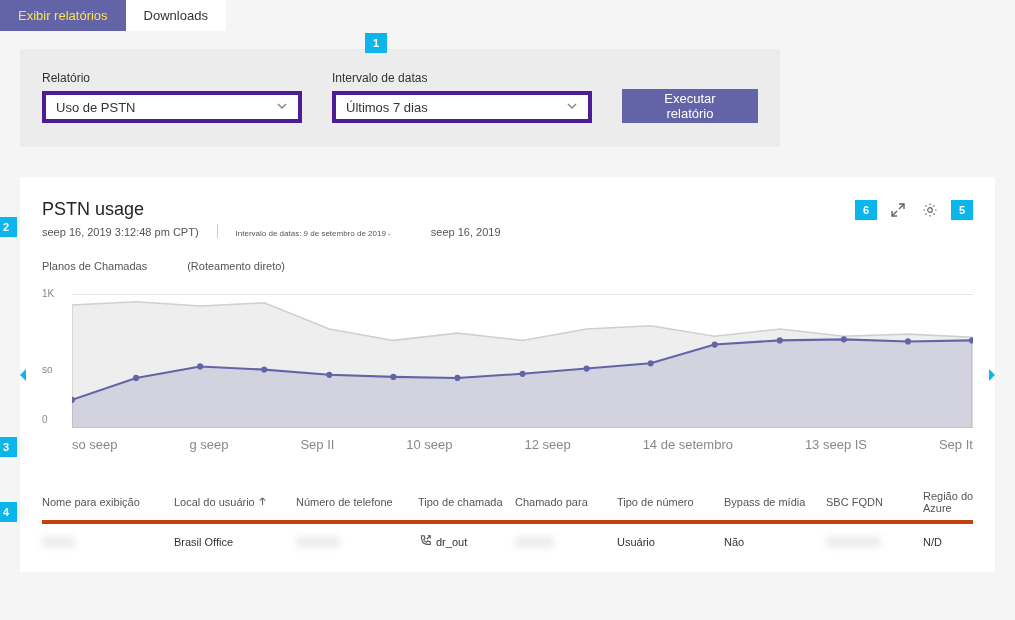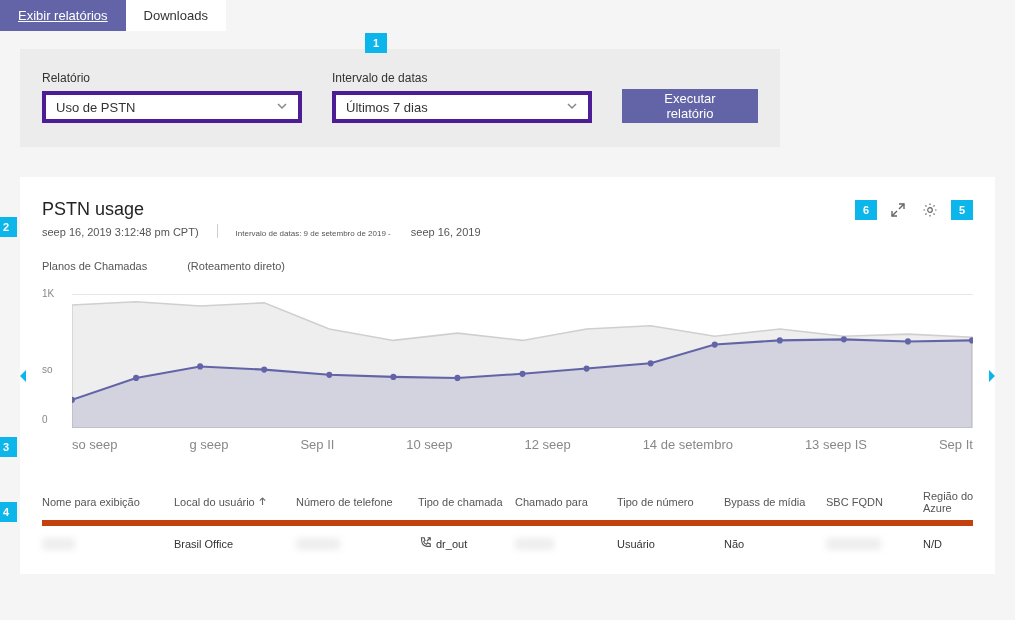--- a/index.html
+++ b/index.html
@@ -18,22 +18,21 @@
   .tab {
     padding: 8px 18px;
     font-size: 13px;
     background: #fff;
     color: #333;
     cursor: pointer;
     position: relative;
   }
   .tab.active {
     background: #6264a7;
-    color: #ffffff;
-    text-decoration: underline;
+    color: #fde047;
   }
   .tab.active::after {
     content: "";
     position: absolute;
     bottom: -6px;
     left: 50%;
     transform: translateX(-50%);
     border: 6px solid transparent;
     border-top-color: #6264a7;
   }
@@ -122,21 +121,21 @@
     background: #fff;
     padding: 22px 22px 12px 22px;
     position: relative;
   }
   .card-head { display: flex; justify-content: space-between; align-items: flex-start; }
   .title { font-size: 18px; font-weight: 400; color: #252423; }
   .subtitle-row { display: flex; align-items: flex-end; gap: 18px; margin-top: 4px; }
   .sub-ts { font-size: 11px; color: #555; }
   .sub-divider { width: 1px; height: 14px; background: #ccc; }
   .sub-range-label { font-size: 8px; color: #555; }
-  .sub-range-val { font-size: 11px; color: #555; margin-left: 2px; }
+  .sub-range-val { font-size: 11px; color: #555; margin-left: 22px; }
   .card-actions { display: flex; align-items: center; gap: 10px; }
   .icon-btn {
     width: 22px; height: 22px;
     display: flex; align-items: center; justify-content: center;
     color: #666;
     cursor: pointer;
   }
 
   
   .inner-tabs { display: flex; gap: 40px; margin-top: 22px; font-size: 11px; color: #555; }
@@ -144,21 +143,21 @@
   
   .chart-area { position: relative; height: 170px; margin-top: 10px; }
   .y-tick { position: absolute; left: 0; font-size: 10px; color: #888; }
   .y-grid { position: absolute; left: 30px; right: 0; height: 1px; background: #e8e6e4; }
   .x-labels { display: flex; justify-content: space-between; margin-left: 30px; margin-top: 4px; font-size: 13px; color: #888; }
   .chart-svg { position: absolute; left: 30px; right: 0; top: 0; bottom: 24px; width: calc(100% - 30px); height: 146px; }
 
   
   .table { margin-top: 14px; font-size: 11px; }
   .thead, .trow { display: grid; grid-template-columns: 130px 120px 120px 95px 100px 105px 100px 95px 80px; align-items: center; gap: 2px; }
-  .thead { color: #555; padding: 6px 0; border-bottom: 6px solid #c2410c; margin-top: 32px;}
+  .thead { color: #555; padding: 6px 0; border-bottom: 4px solid #c2410c; margin-top: 32px;}
   .thead .th { display: flex; align-items: center; gap: 3px; }
   .trow { padding: 10px 0; color: #333; }
   .blur {
     background: #eee;
     color: transparent;
     filter: blur(3px);
     height: 14px;
     border-radius: 2px;
     width: 90%;
   }

